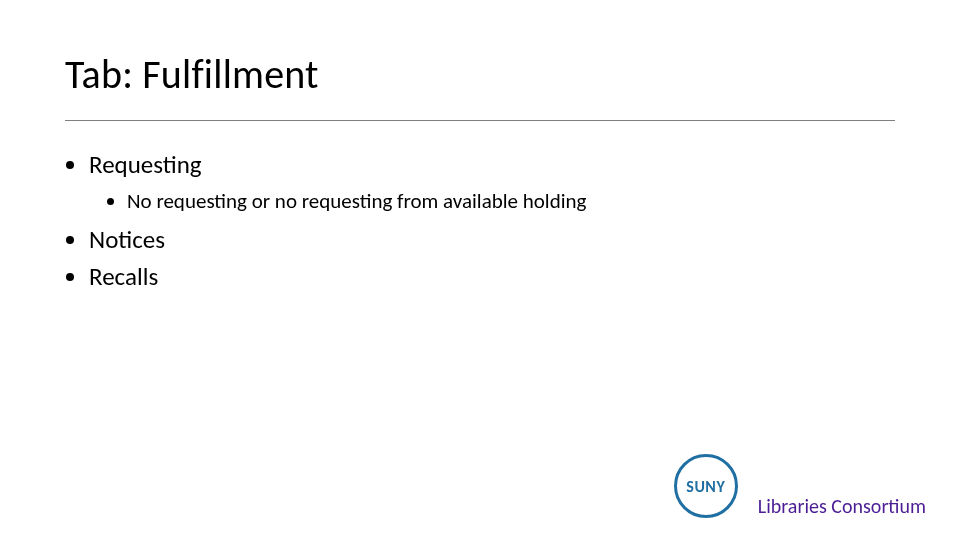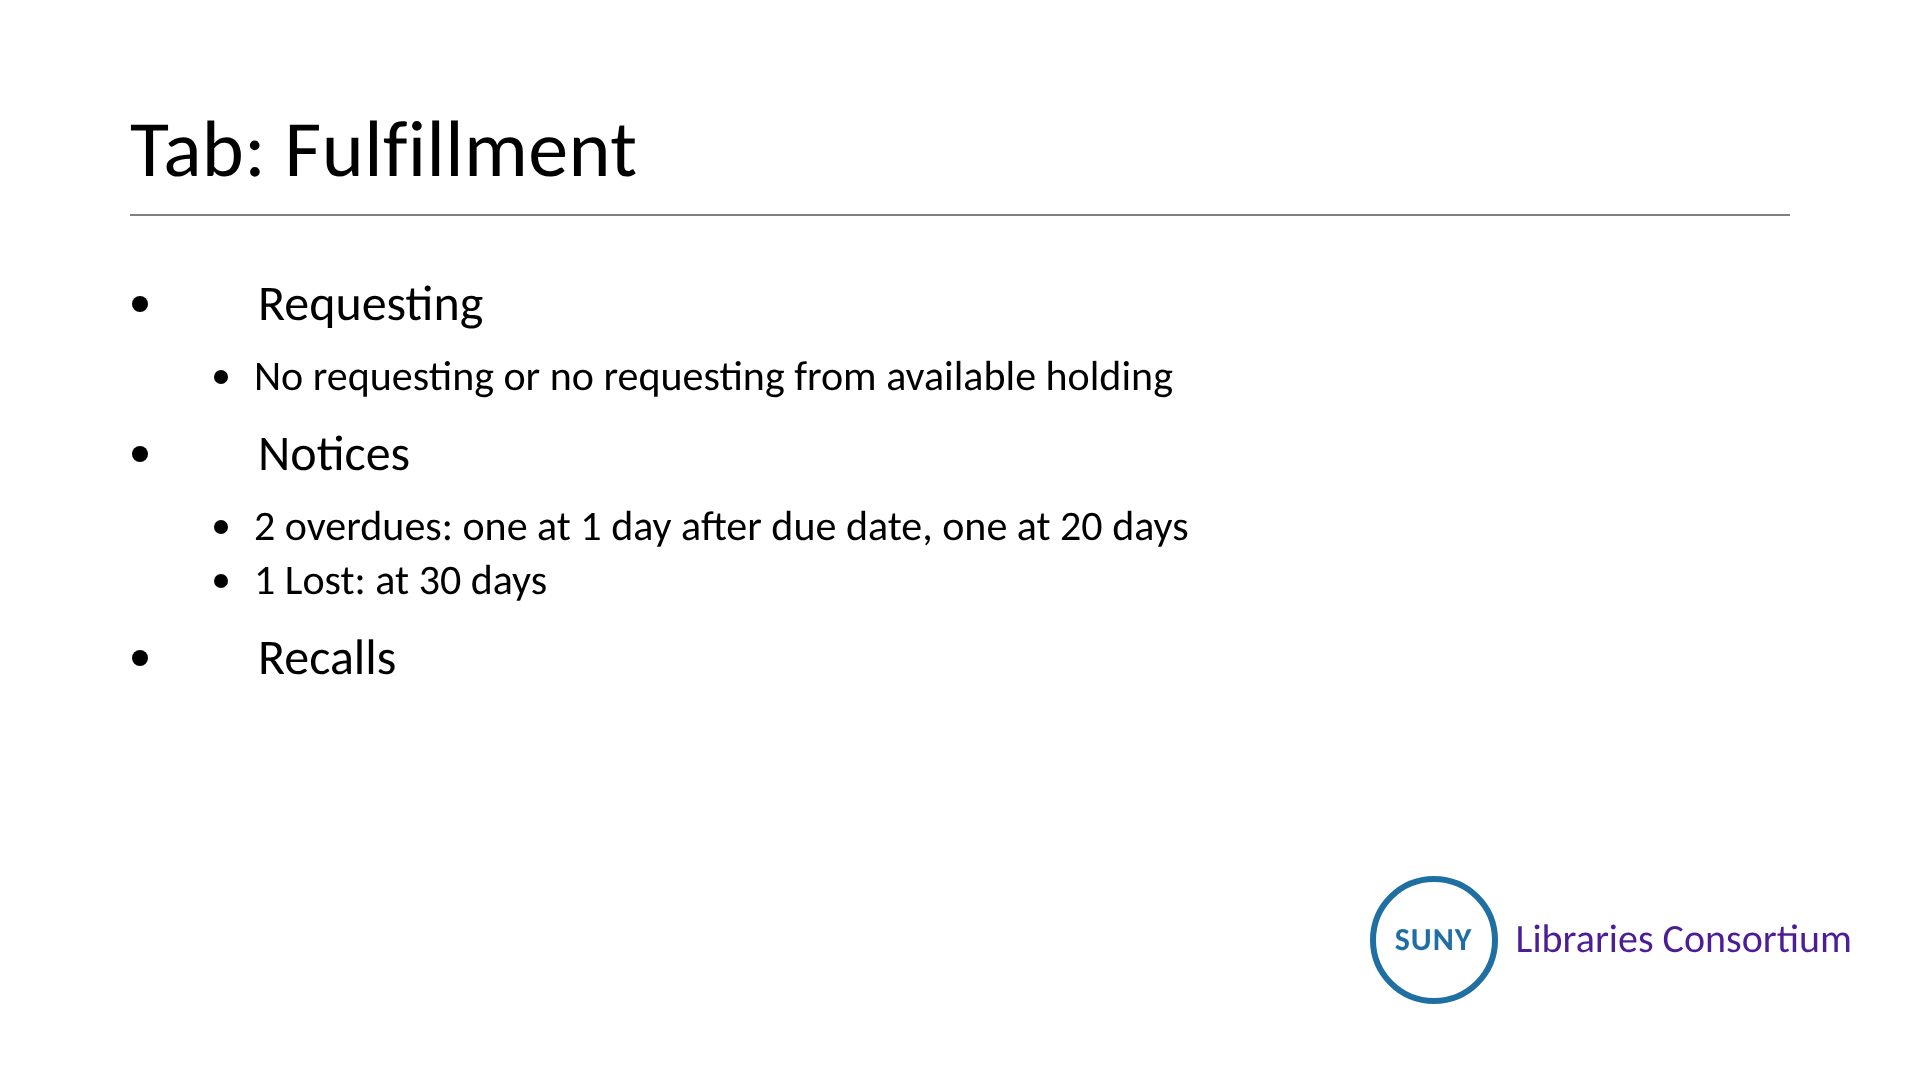--- a/index.html
+++ b/index.html
@@ -15,59 +15,58 @@
   .slide {
     position: relative;
     width: 960px;
     height: 540px;
     box-sizing: border-box;
     padding: 50px 65px 0 65px;
   }
   .title {
     font-size: 40px;
     font-weight: 400;
-    margin: 0 0 8px 0;
+    margin: 0 0 21px 0;
     letter-spacing: 0.2px;
   }
   .title-underline {
     border: none;
     border-top: 1px solid #7f7f7f;
     margin: 0 0 28px 0;
     width: 100%;
   }
   ul.top {
     list-style: disc;
     margin: 0;
     padding-left: 24px;
   }
   ul.top > li {
     font-size: 25px;
     margin-bottom: 2px;
   }
   ul.top > li > .lbl {
     display: inline-block;
     margin-bottom: 4px;
-    margin-left: 40px;
   }
   ul.sub {
     list-style: disc;
     margin: 4px 0 10px 0;
     padding-left: 38px;
   }
   ul.sub > li {
     font-size: 21px;
     line-height: 1.25;
   }
   .logo {
     position: absolute;
     right: 34px;
-    bottom: 38px;
+    bottom: 22px;
     display: flex;
-    align-items: center;
-    gap: 9px;
+    align-items: flex-end;
+    gap: 20px;
   }
   .logo-circle {
     width: 58px;
     height: 58px;
     border: 3px solid #1f6fa3;
     border-radius: 50%;
     display: flex;
     align-items: center;
     justify-content: center;
   }
@@ -93,24 +92,20 @@
 
   <ul class="top">
     <li>
       <span class="lbl">Requesting</span>
       <ul class="sub">
         <li>No requesting or no requesting from available holding</li>
       </ul>
     </li>
     <li>
       <span class="lbl">Notices</span>
-      <ul class="sub">
-        <li>2 overdues: one at 1 day after due date, one at 20 days</li>
-        <li>1 Lost: at 30 days</li>
-      </ul>
     </li>
     <li>
       <span class="lbl">Recalls</span>
     </li>
   </ul>
 
   <div class="logo">
     <div class="logo-circle">
       <span class="logo-circle-text">SUNY</span>
     </div>

